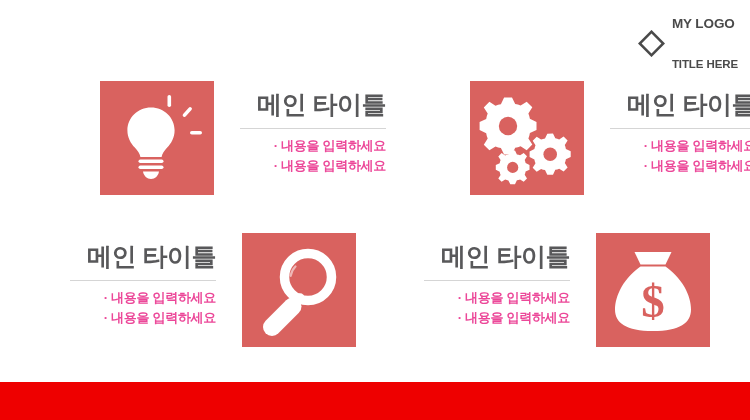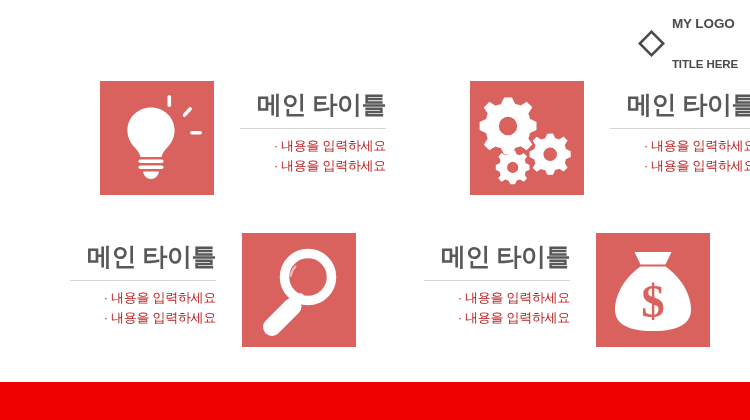--- a/index.html
+++ b/index.html
@@ -105,24 +105,25 @@
     white-space: nowrap;
   }
   .divider {
     height: 1px;
     background: #d5d5d5;
     margin: 9px 0 7px 0;
     width: 100%;
   }
   .bullet {
     font-size: 13px;
-    color: #b91c1c;
+    color: #ec4899;
     line-height: 1.55;
     white-space: nowrap;
     letter-spacing: -0.3px;
+    font-weight: bold;
   }
 
   
   .bottom-bar {
     position: absolute;
     left: 0;
     bottom: 0;
     width: 750px;
     height: 38px;
     background: #ee0000;

